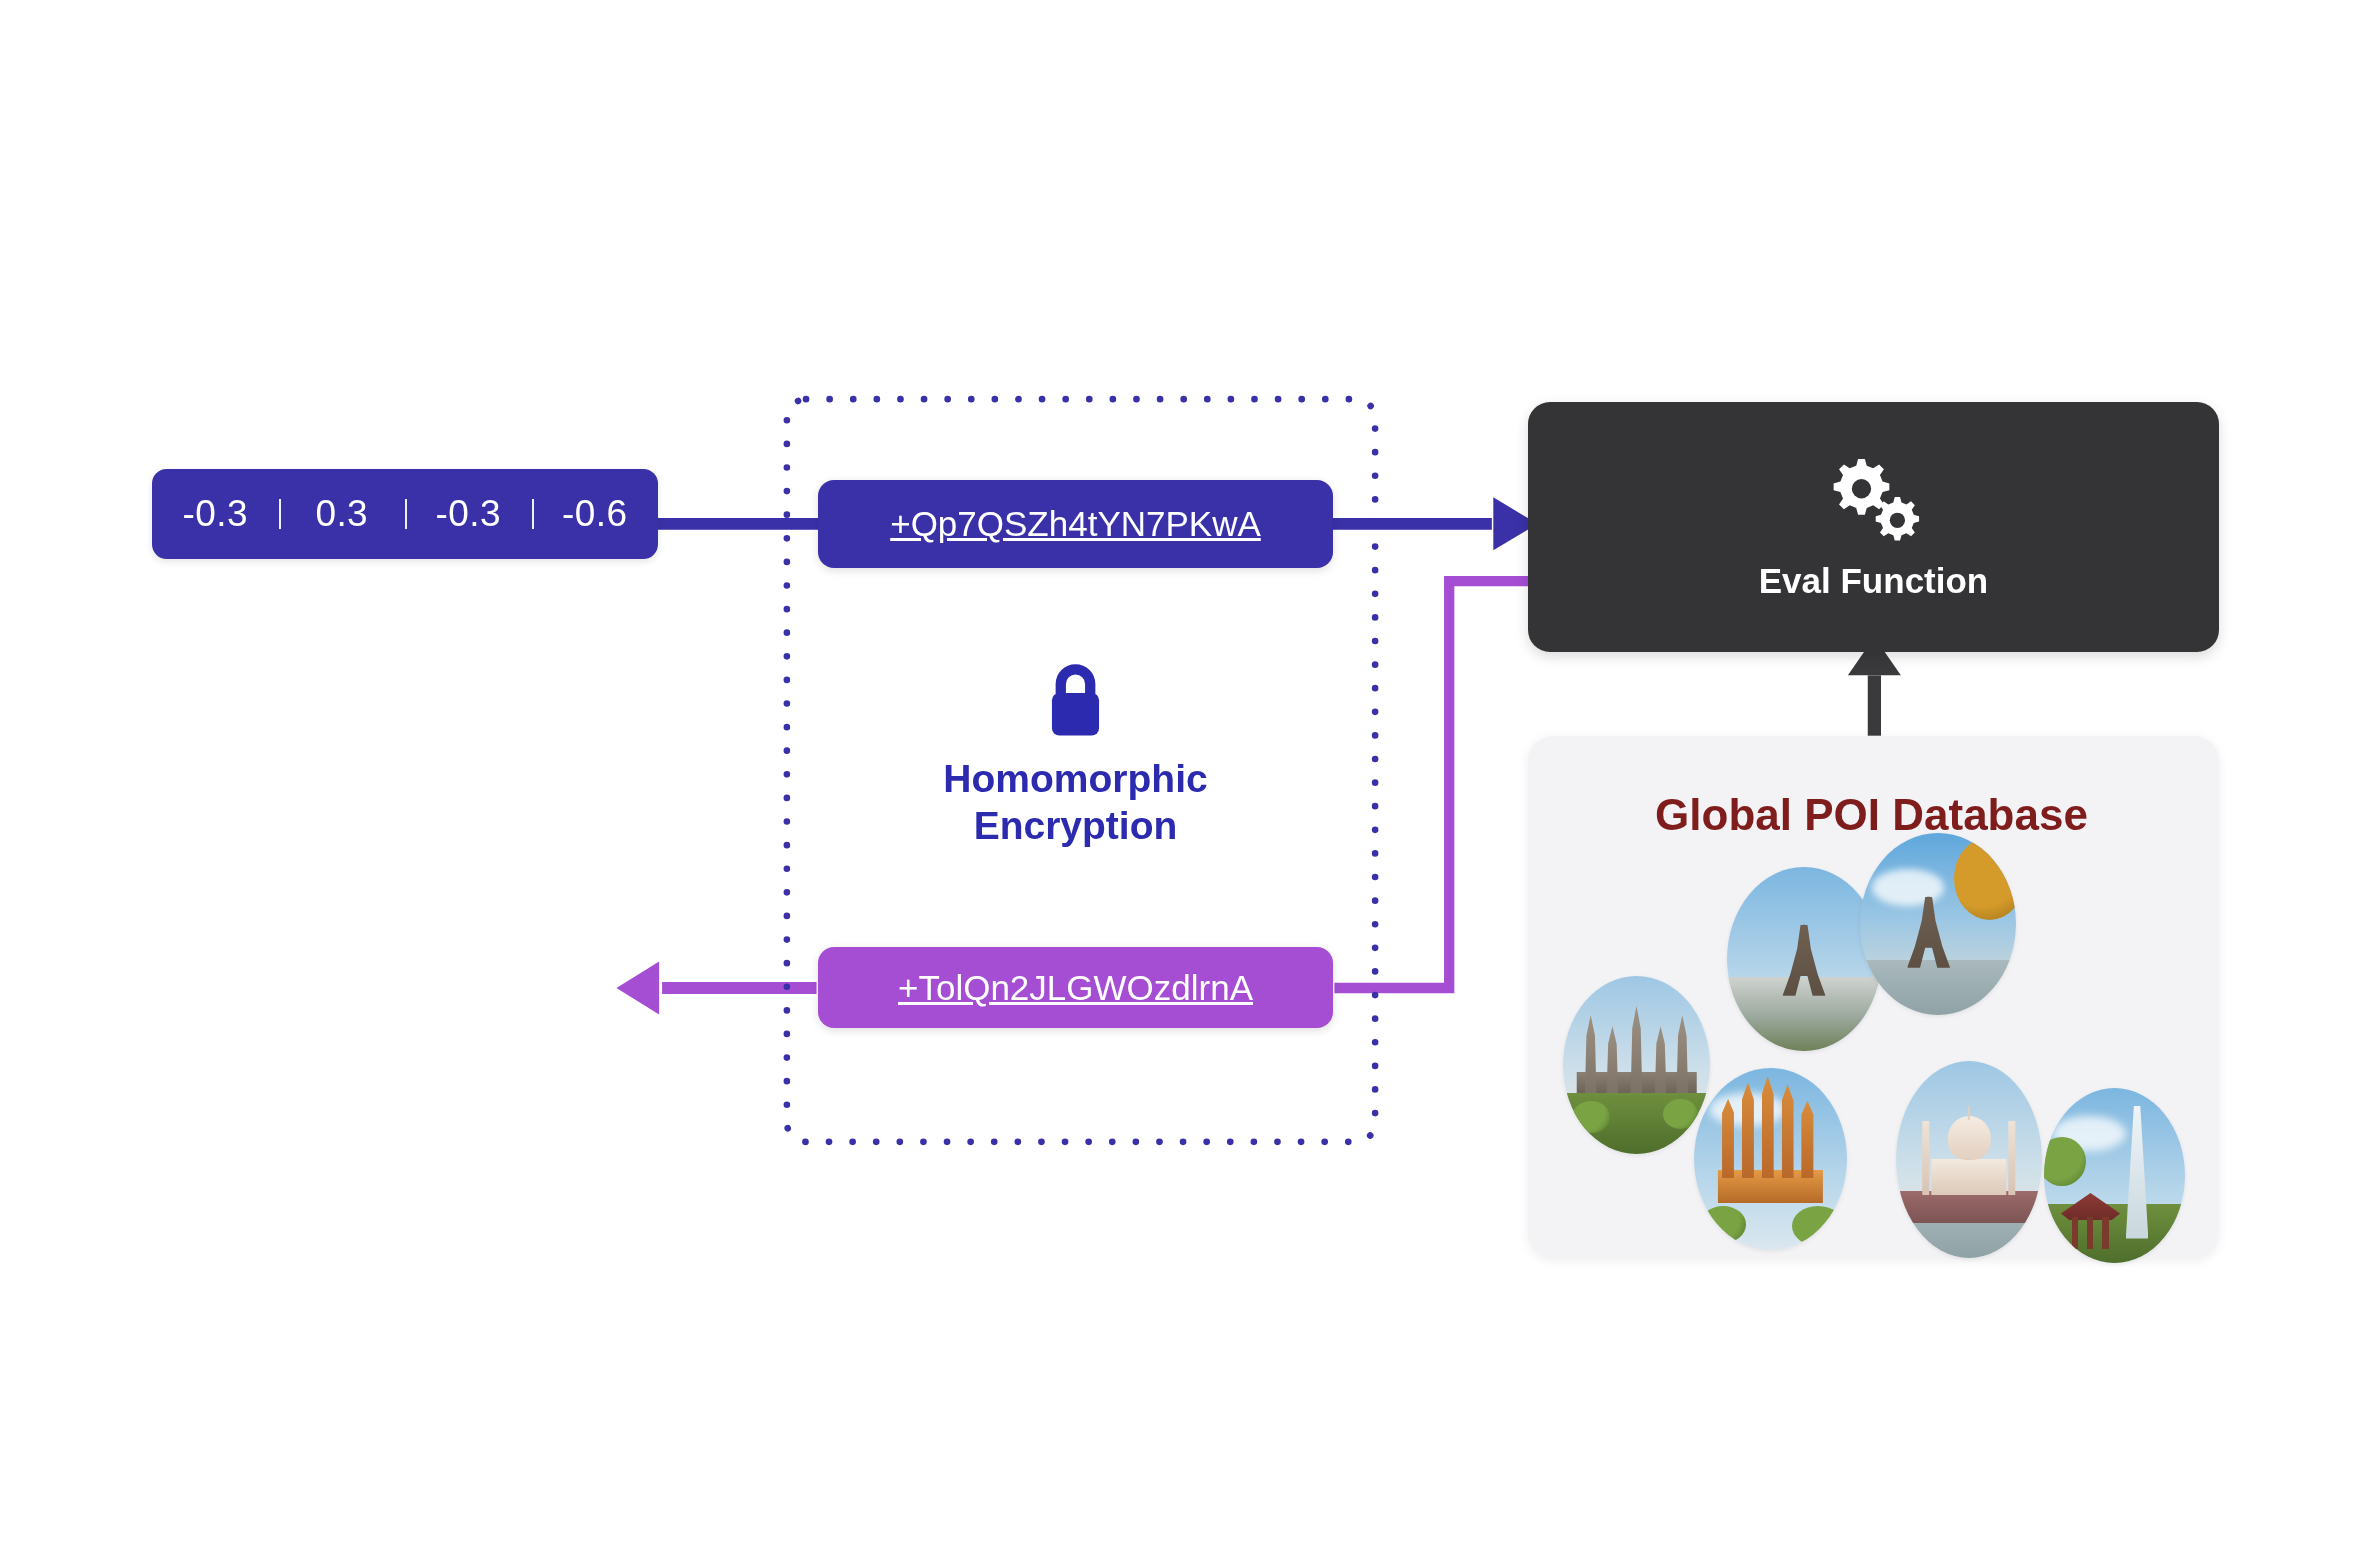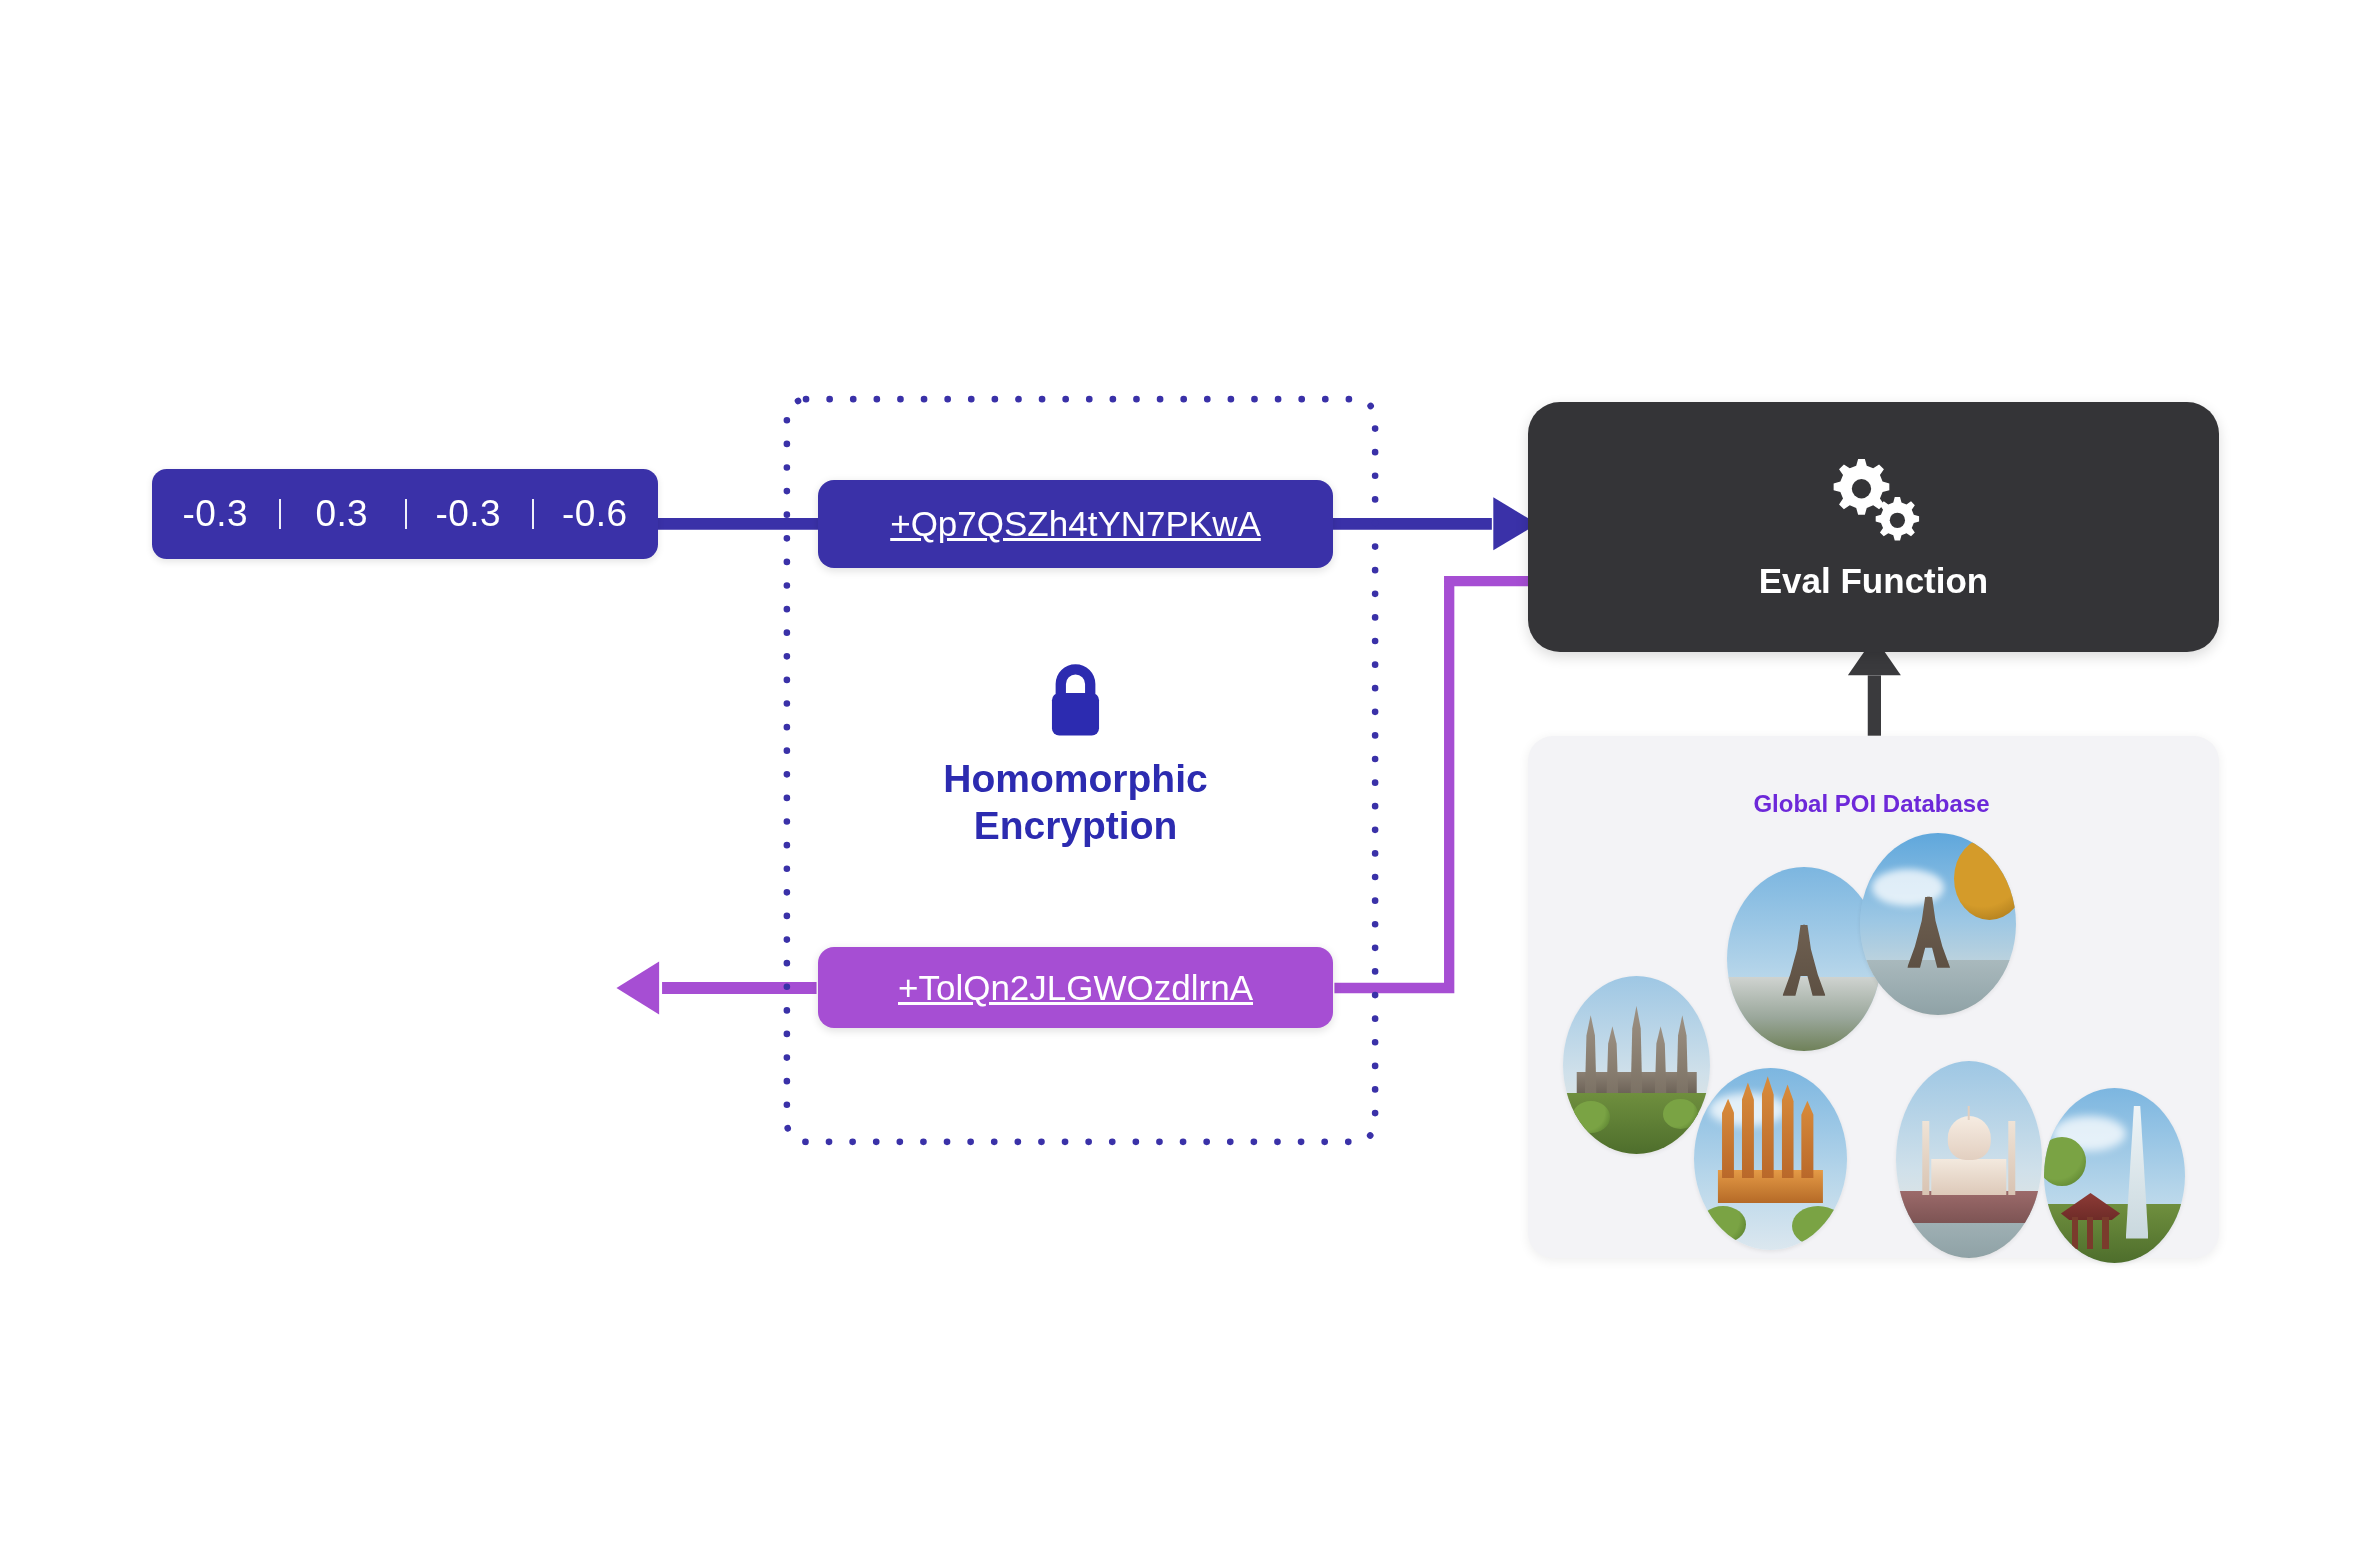--- a/index.html
+++ b/index.html
@@ -169,39 +169,39 @@
   #lock-icon { display: block; margin: 0 auto 16px; }
   #he-label-text {
     color: #2c2bb0; font-size: 39px; font-weight: bold; line-height: 1.2;
     white-space: pre-line;
   }
 
   
   #eval-box {
     position: absolute; left: 1528px; top: 402px;
     width: 691px; height: 250px;
-    background: #343437; border-radius: 32px;
+    background: #343437; border-radius: 22px;
     display: flex; flex-direction: column;
     align-items: center; justify-content: center;
     box-shadow: 0 4.4px 13.2px rgba(0,0,0,.14);
   }
   #gears-icon { margin-bottom: 10.3px; }
   #eval-label { color:#fff; font-size: 35px; font-weight: bold; }
 
   
   #poi-panel {
     position: absolute; left: 1528px; top: 736px;
     width: 691px; height: 522px;
     background: #f3f3f6; border-radius: 25px;
     box-shadow: 0 2.9px 10.3px rgba(0,0,0,.07);
   }
   #poi-title {
     position:absolute; left:0; right:4px; top: 54px;
-    text-align:center; color:#6d28d9;
-    font-size: 24px; font-weight: bold;
+    text-align:center; color:#7f1d1d;
+    font-size: 44px; font-weight: bold;
   }
   .poi-circle {
     position: absolute; border-radius: 50%;
     overflow: hidden;
     box-shadow: 0 1.5px 4.4px rgba(0,0,0,.08);
   }
   .poi-circle .img { position:absolute; inset:0; }
 
   
   .lm-sky-day   { position:absolute; inset:0; background:linear-gradient(180deg,#7cb6e0 0%,#b7d6ea 60%,#dbe7ef 100%); }

